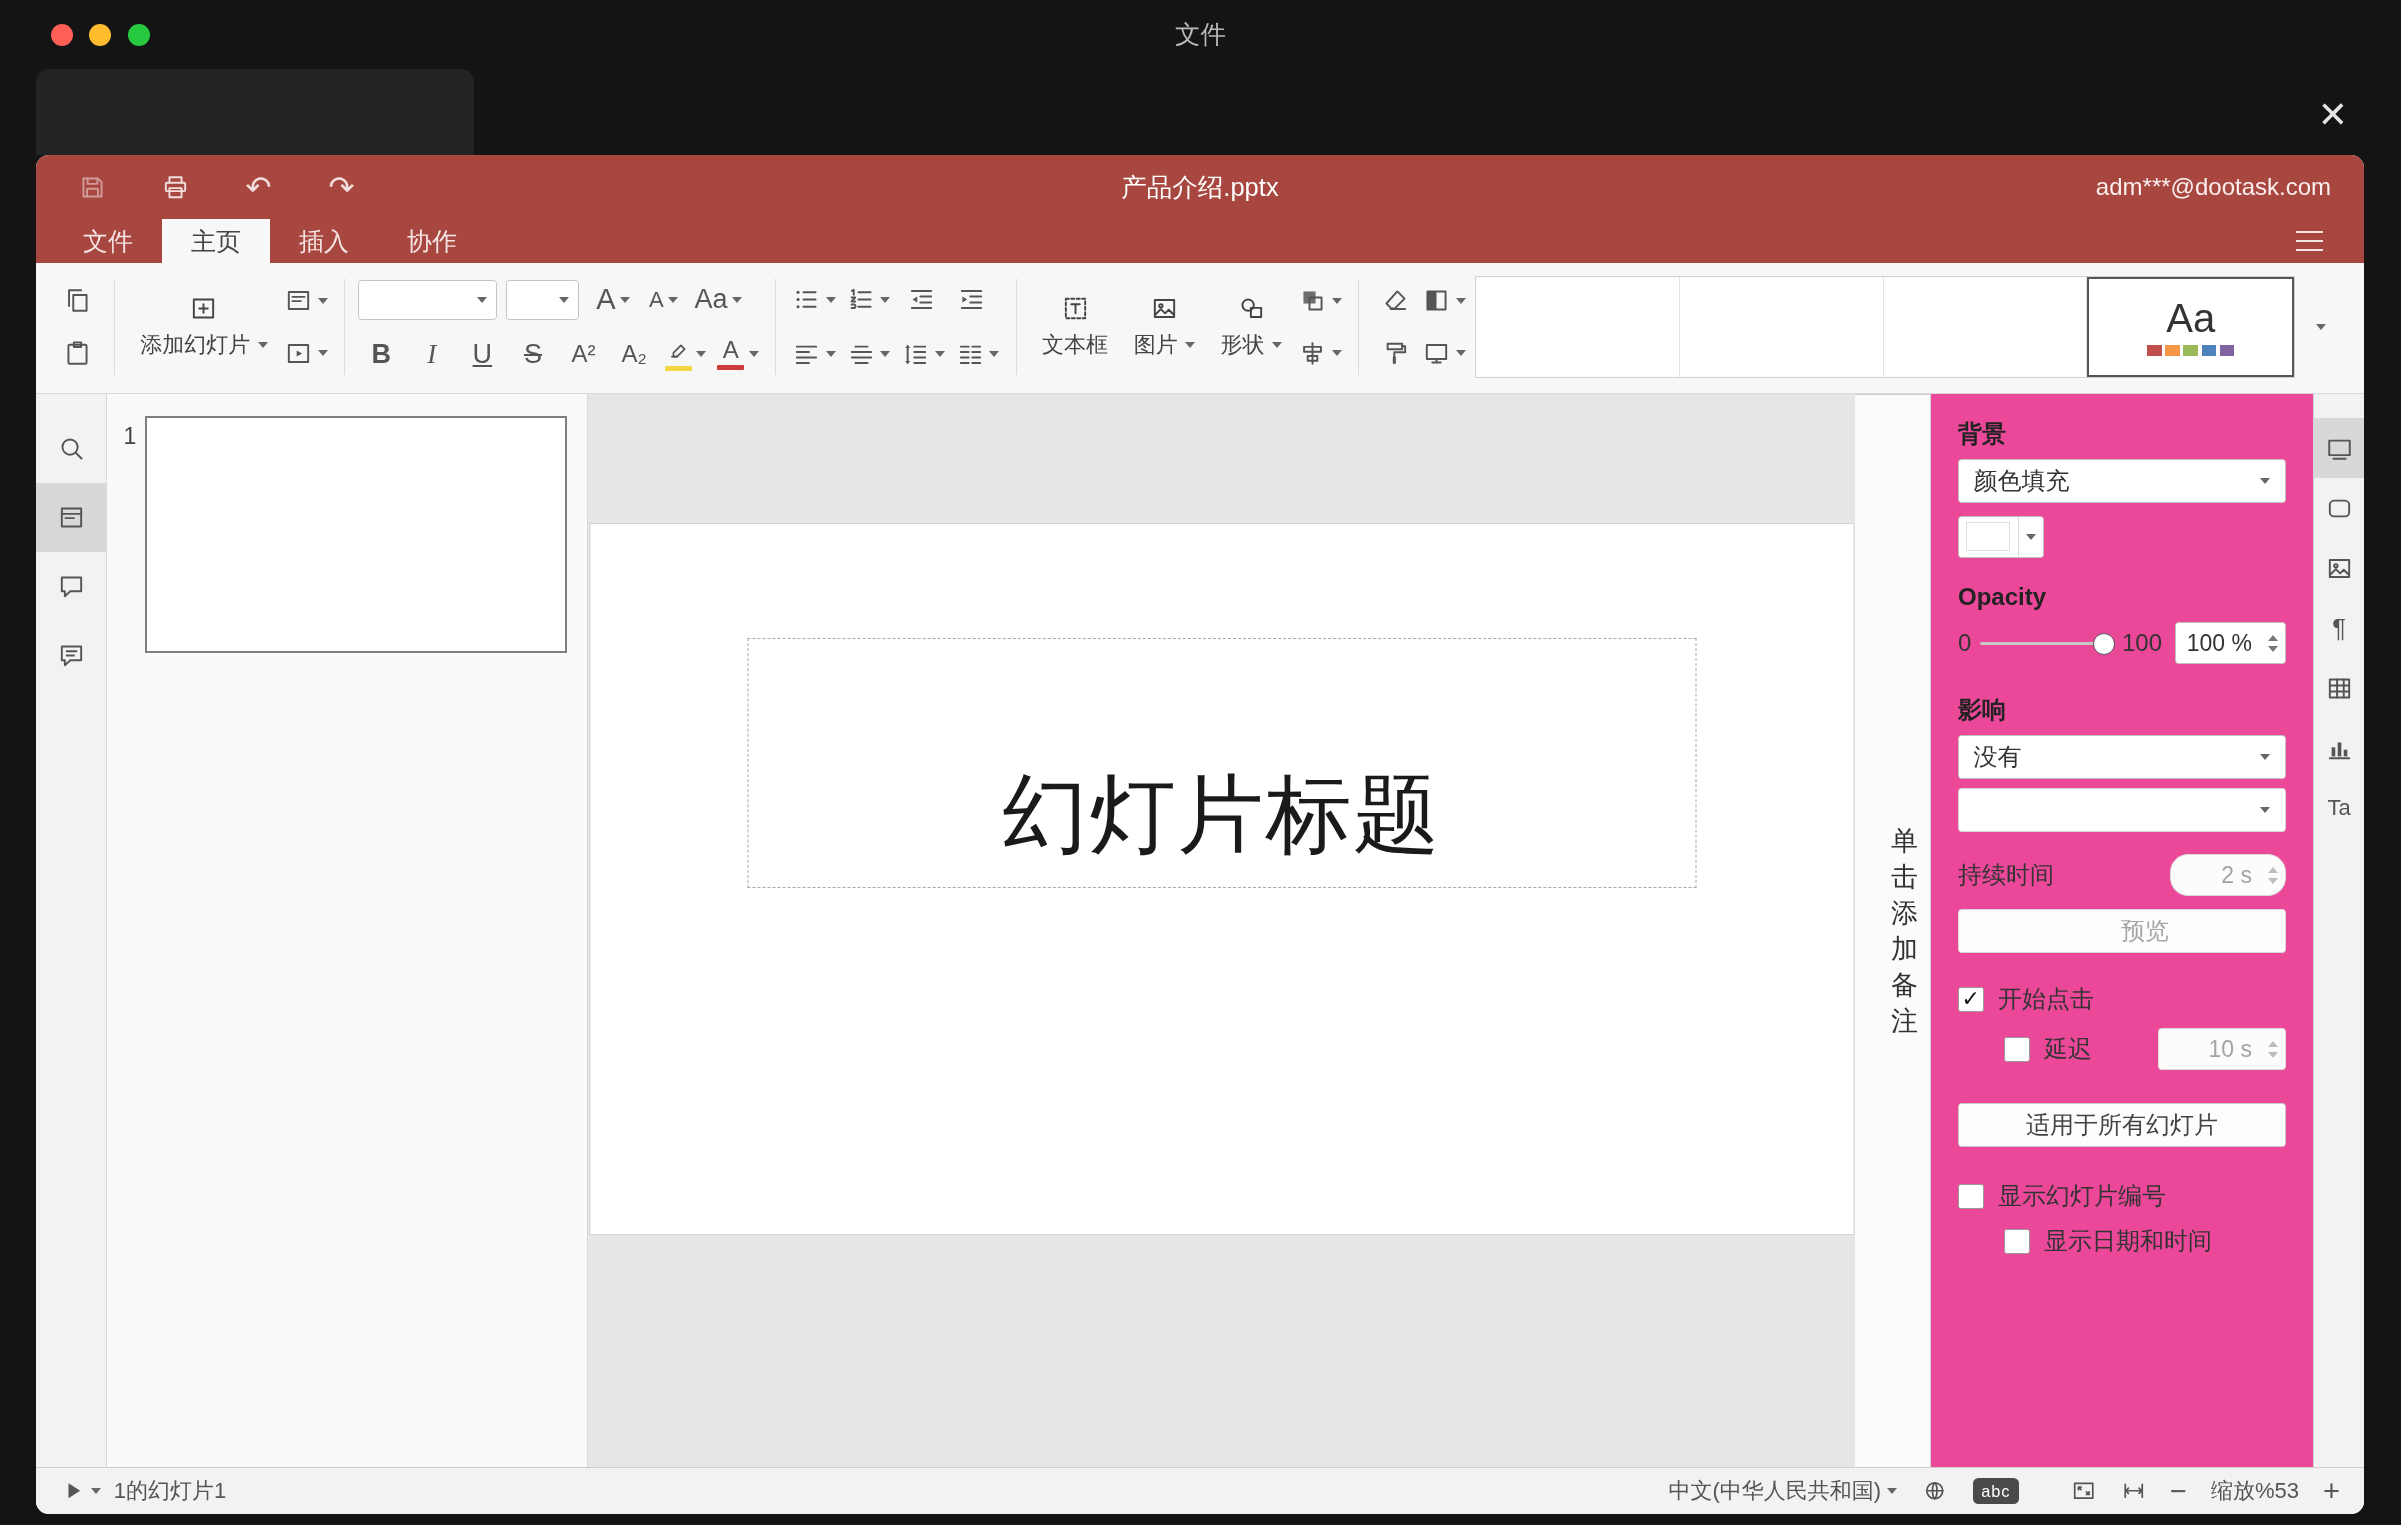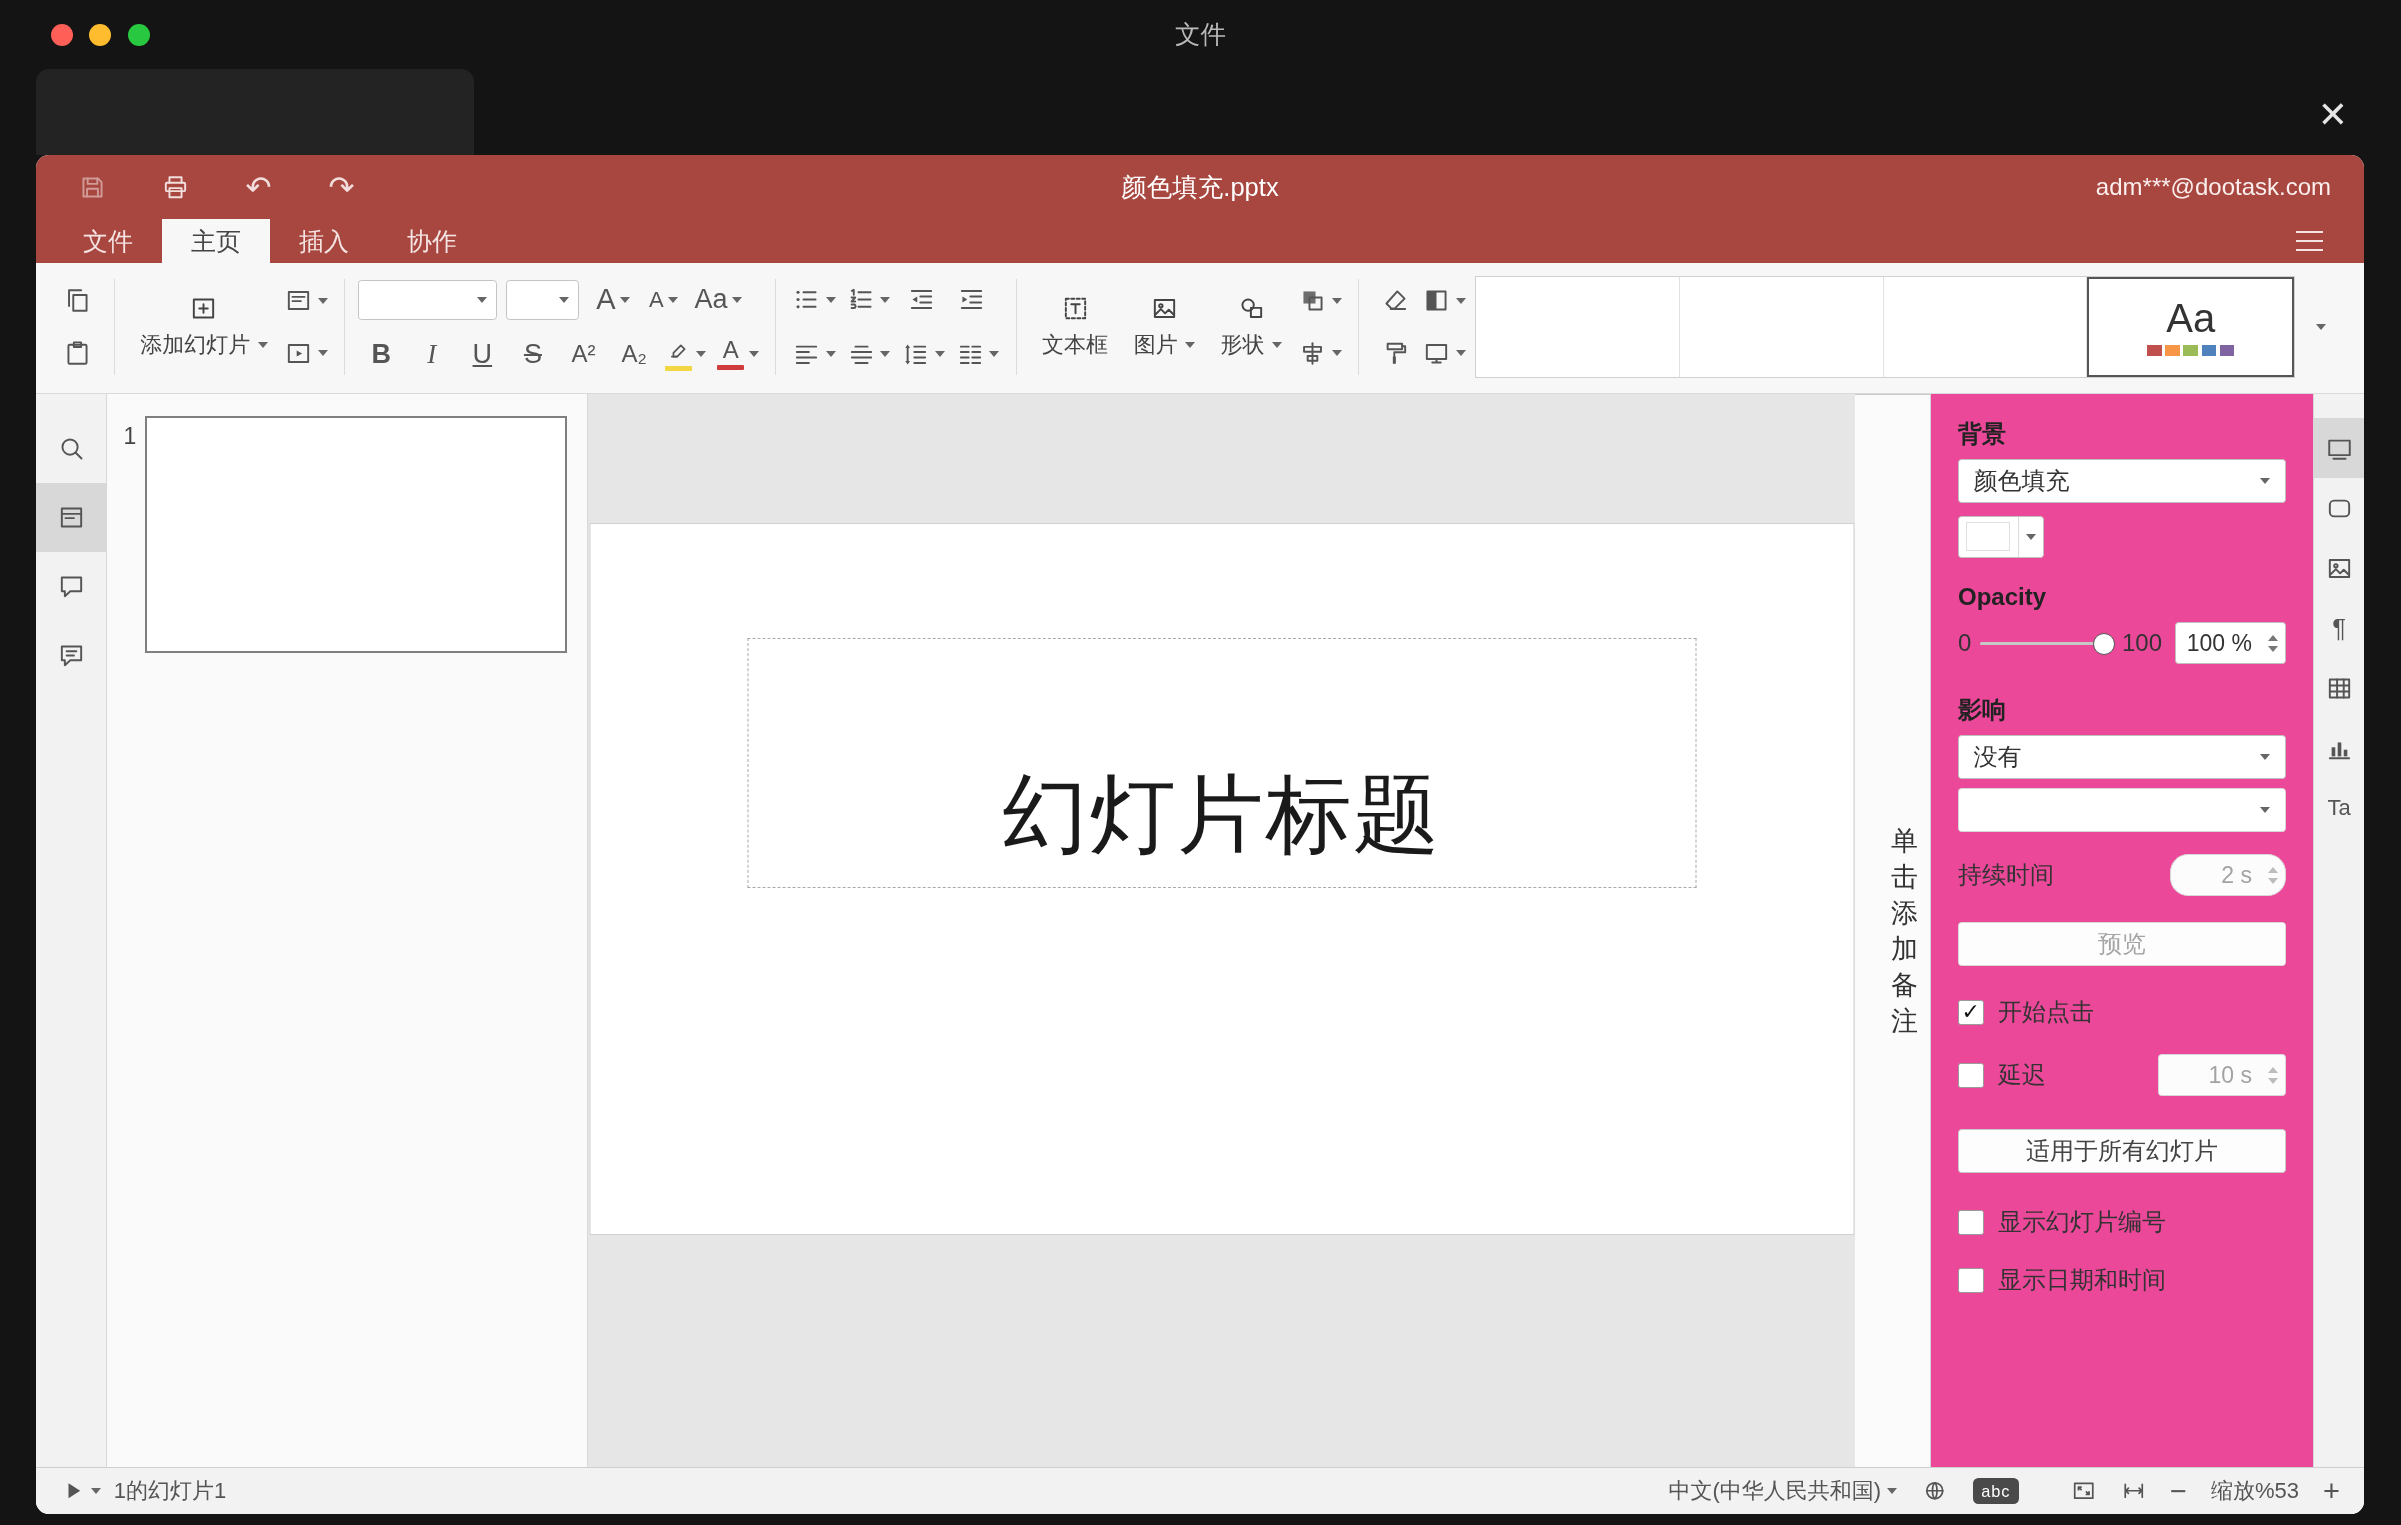--- a/index.html
+++ b/index.html
@@ -179,21 +179,21 @@
   .rp-row { display: flex; align-items: center; }
   .rp-btn {
     width: 100%; height: 44px; border: 0.9px solid #c9c9c9; border-radius: 3.6px; background: #fdfdfd;
     font-size: 24px; color: #444; display: flex; align-items: center; justify-content: center;
   }
   .rp-btn.disabled { color: #a5a5a5; border-color: #d8d8d8; }
   .cb-row { display: flex; align-items: center; gap: 14.6px; }
   .cb {
     width: 25.5px; height: 25.5px; border: 0.9px solid #9a9a9a; border-radius: 2.7px; background: #fff;
     display: flex; align-items: center; justify-content: center; font-size: 22px; font-weight: bold; color: #111; flex: 0 0 25.5px;
-  } .mt16 { margin-top: 26px; } .mt24 { margin-top: 22px; }
+  } .mt16 { margin-top: 13px; padding-left: 46px; } .mt24 { margin-top: 22px; }
   .mt28 { margin-top: 25.5px; } .mt36 { margin-top: 33px; } .mt40 { margin-top: 30px; }
 
   
   .right-rail {
     flex: 0 0 51px; background: #f2f2f2; border-left: 0.9px solid #d6d6d6;
     display: flex; flex-direction: column; align-items: stretch; padding-top: 24px;
   }
   .rr-btn { height: 60px; display: flex; align-items: center; justify-content: center; color: #555; font-size: 25.5px; }
   .rr-btn.active { background: #d8d8d8; }
 
@@ -248,21 +248,21 @@
                 <path d="M7 12.5h10V20H7z"></path>
               </svg>
           </button>
           <button class="tbtn" style="color:#f2dedd;">
             <span class="uglyph">↶</span>
           </button>
           <button class="tbtn" style="color:#f2dedd;">
             <span class="uglyph">↷</span>
           </button>
         </div>
-        <span class="doc-title">颜色填充.pptx</span>
+        <span class="doc-title">产品介绍.pptx</span>
         <span class="user-email">adm***@dootask.com</span>
       </div>
       <div class="rh-row2">
         <button class="tab">文件</button>
         <button class="tab active">主页</button>
         <button class="tab">插入</button>
         <button class="tab">协作</button>
         <button class="hamburger">
             <i></i>
             <i></i>

